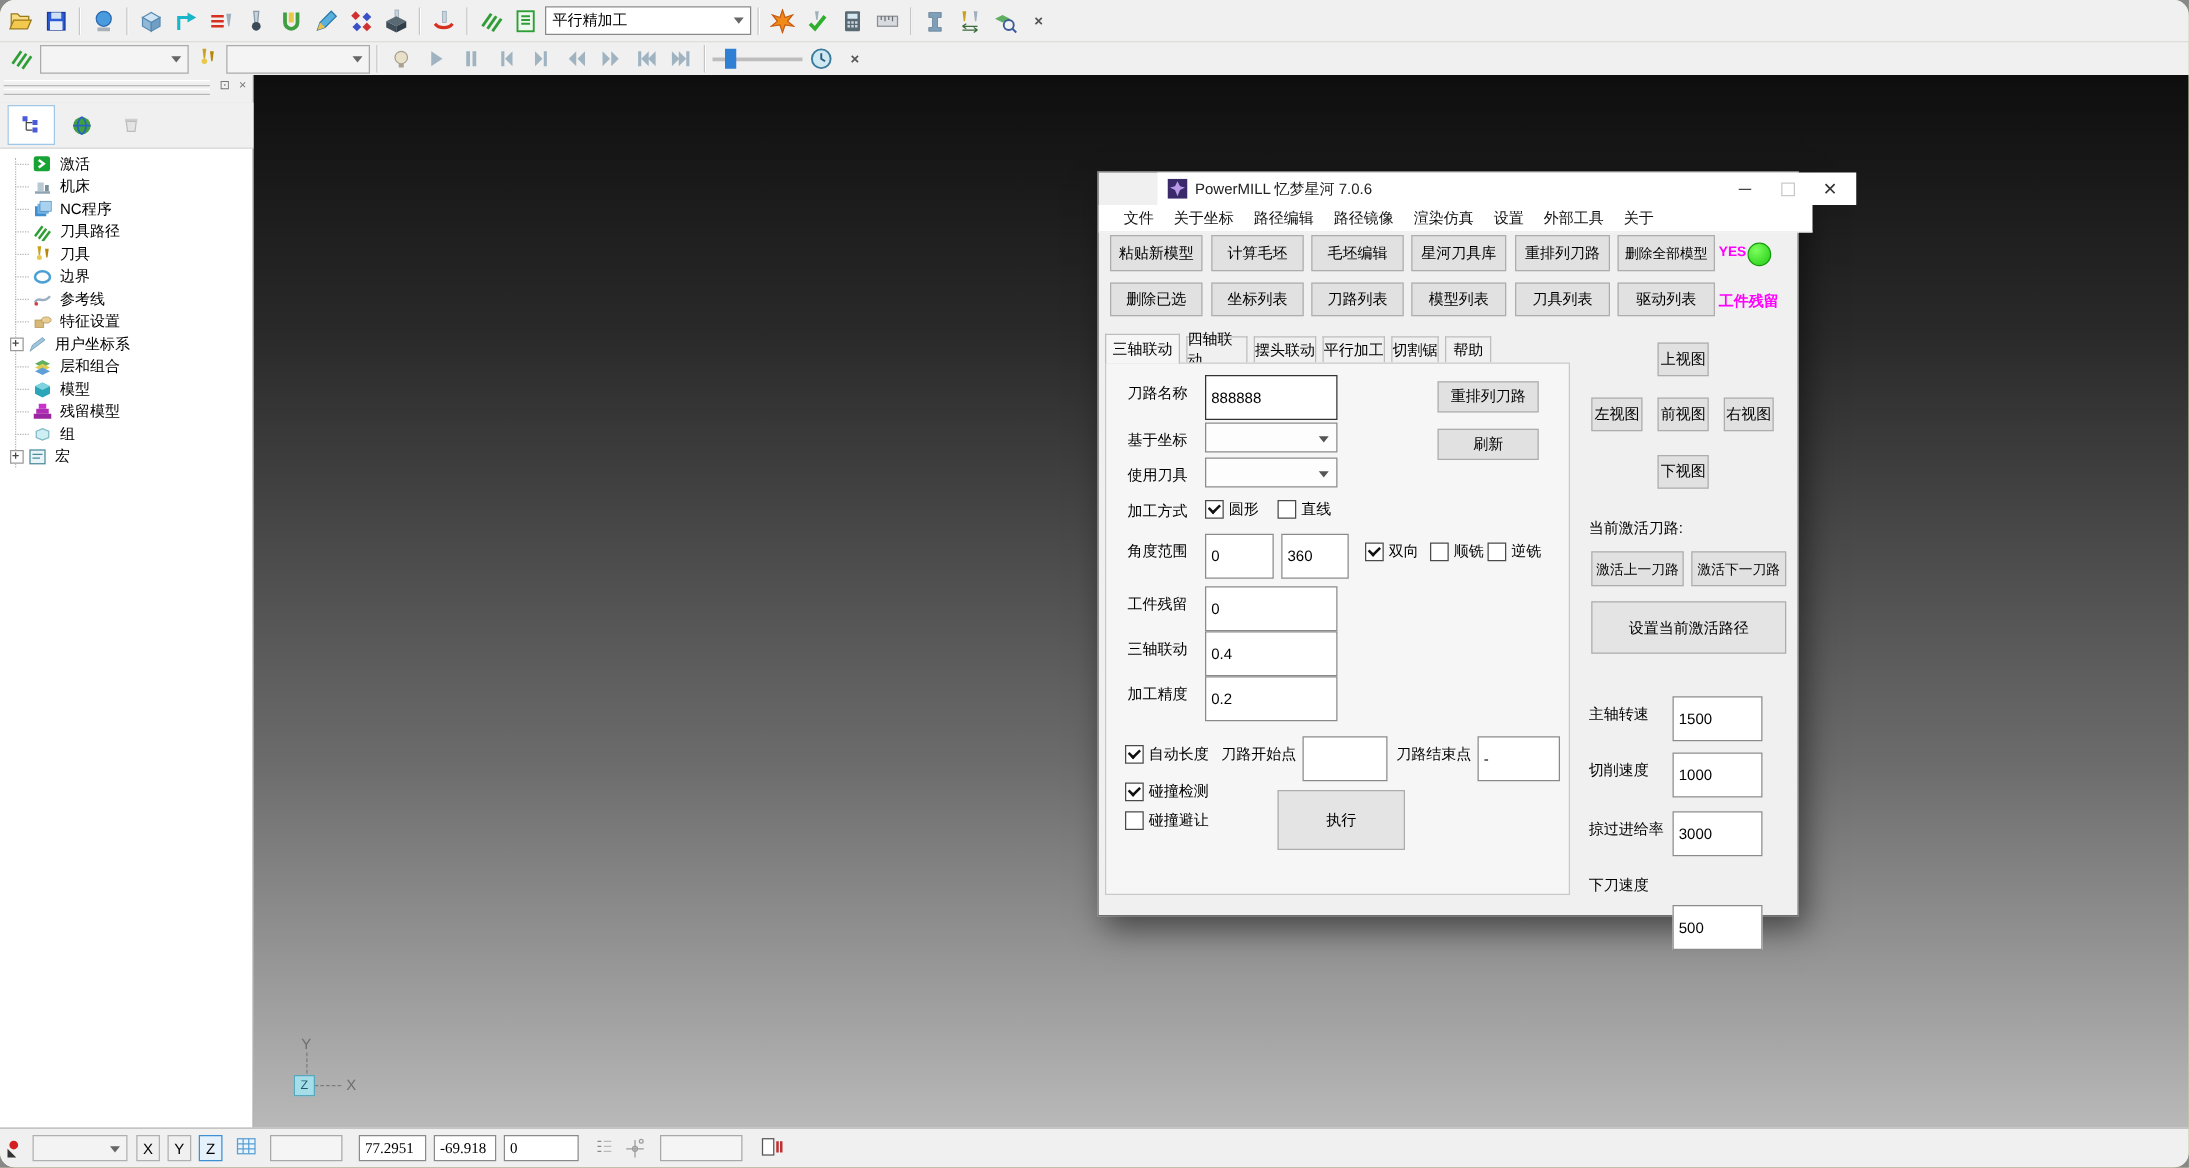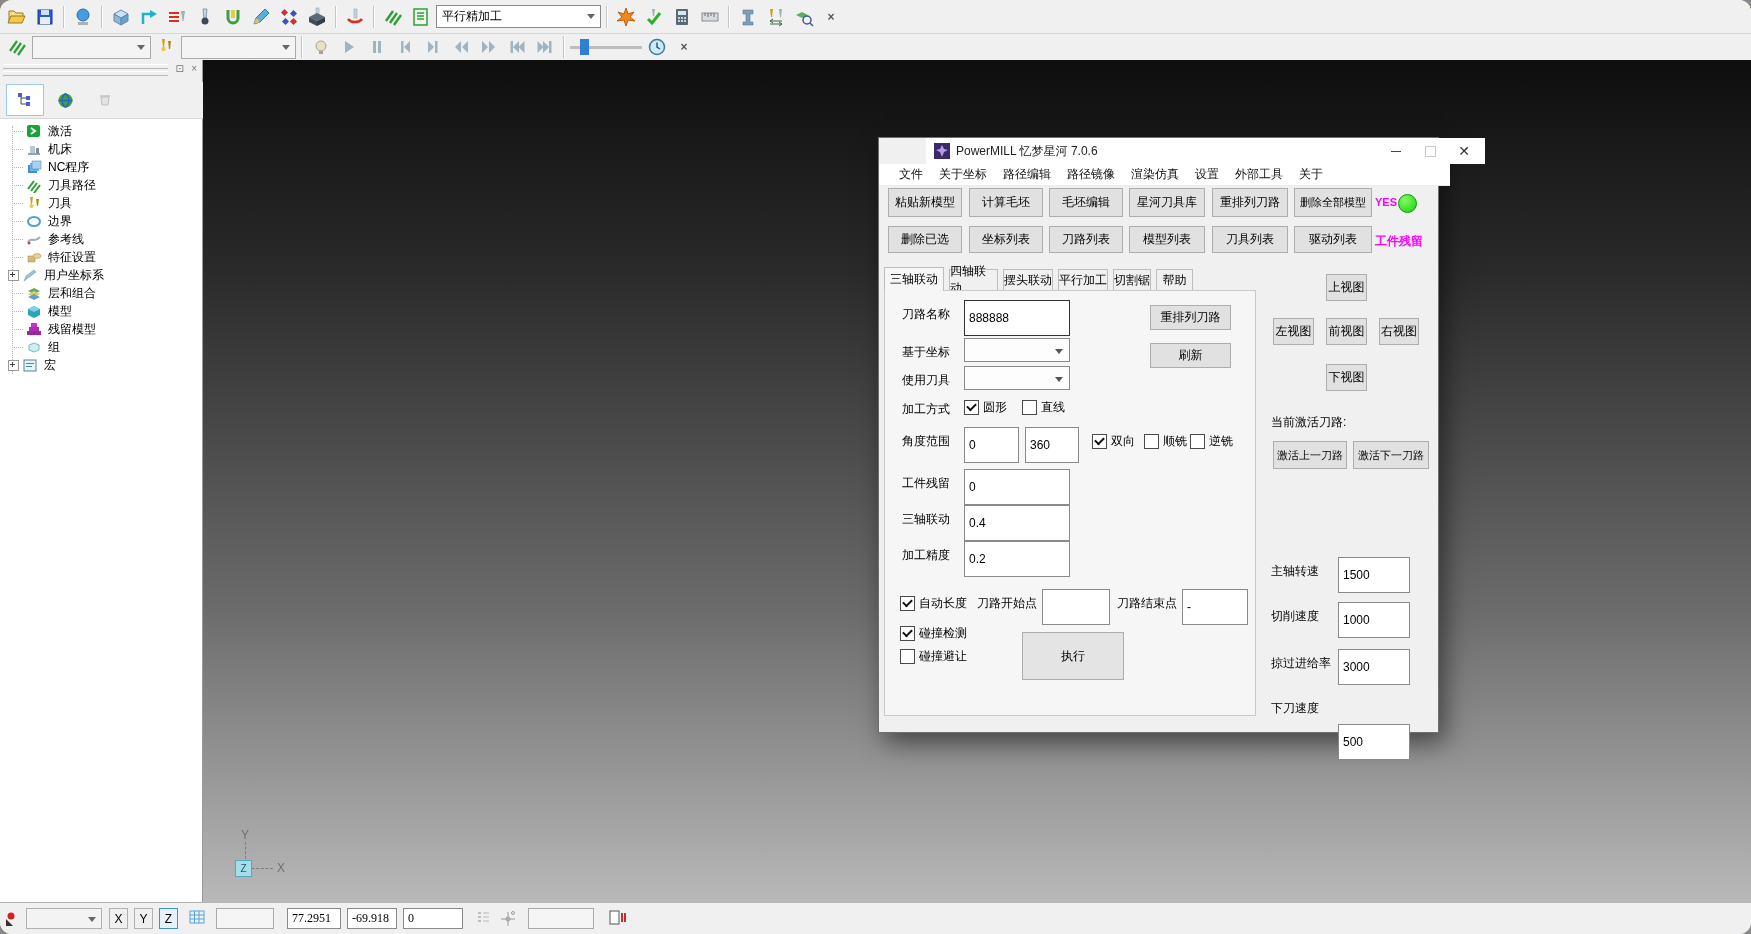--- a/index.html
+++ b/index.html
@@ -664,20 +664,21 @@
 
     <div class="btn" style="left:447px;top:136px;width:41px;height:27px">上视图</div>
     <div class="btn" style="left:394px;top:180px;width:41px;height:27px">左视图</div>
     <div class="btn" style="left:447px;top:180px;width:41px;height:27px">前视图</div>
     <div class="btn" style="left:500px;top:180px;width:40px;height:27px">右视图</div>
     <div class="btn" style="left:447px;top:226px;width:41px;height:27px">下视图</div>
 
     <span class="rlabel" style="left:392px;top:276px">当前激活刀路:</span>
     <div class="btn" style="left:394px;top:303px;width:74px;height:28px;font-size:11px">激活上一刀路</div>
     <div class="btn" style="left:474px;top:303px;width:76px;height:28px;font-size:11px">激活下一刀路</div>
+    <div class="btn" style="left:394px;top:343px;width:156px;height:42px;background:#e4e4e4">设置当前激活路径</div>
 
     <span class="rlabel" style="left:392px;top:425px">主轴转速</span>
     <input class="inp" style="left: 459px; top: 419px; width: 72px; height: 27px;" value="1500">
     <span class="rlabel" style="left:392px;top:470px">切削速度</span>
     <input class="inp" style="left: 459px; top: 464px; width: 72px; height: 27px;" value="1000">
     <span class="rlabel" style="left:392px;top:517px">掠过进给率</span>
     <input class="inp" style="left: 459px; top: 511px; width: 72px; height: 27px;" value="3000">
     <span class="rlabel" style="left:392px;top:562px">下刀速度</span>
     <input class="inp" style="left: 459px; top: 556px; width: 72px; height: 27px; margin-top: 30px;" value="500">
   </div>

